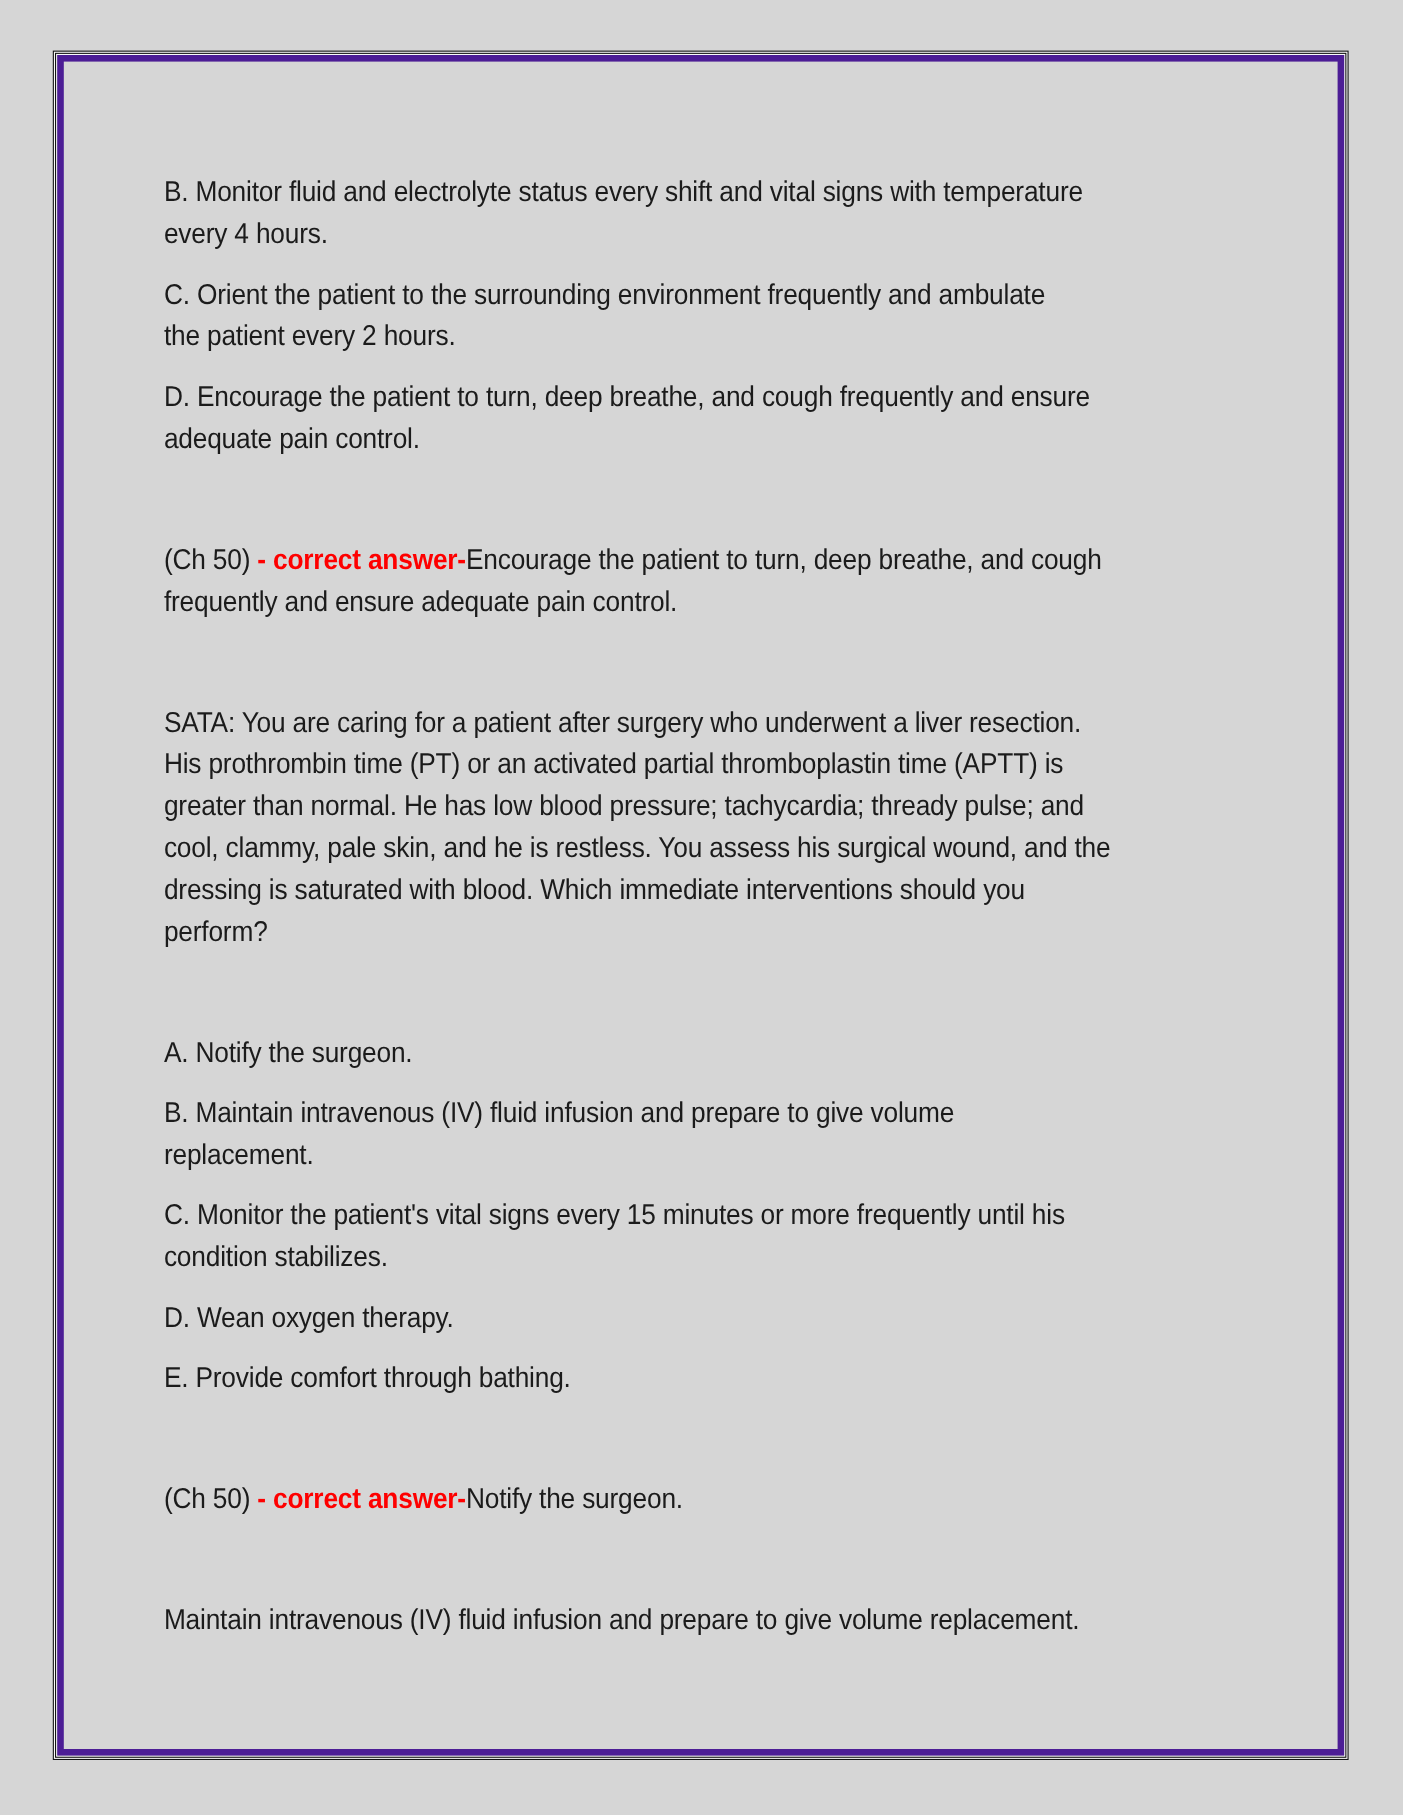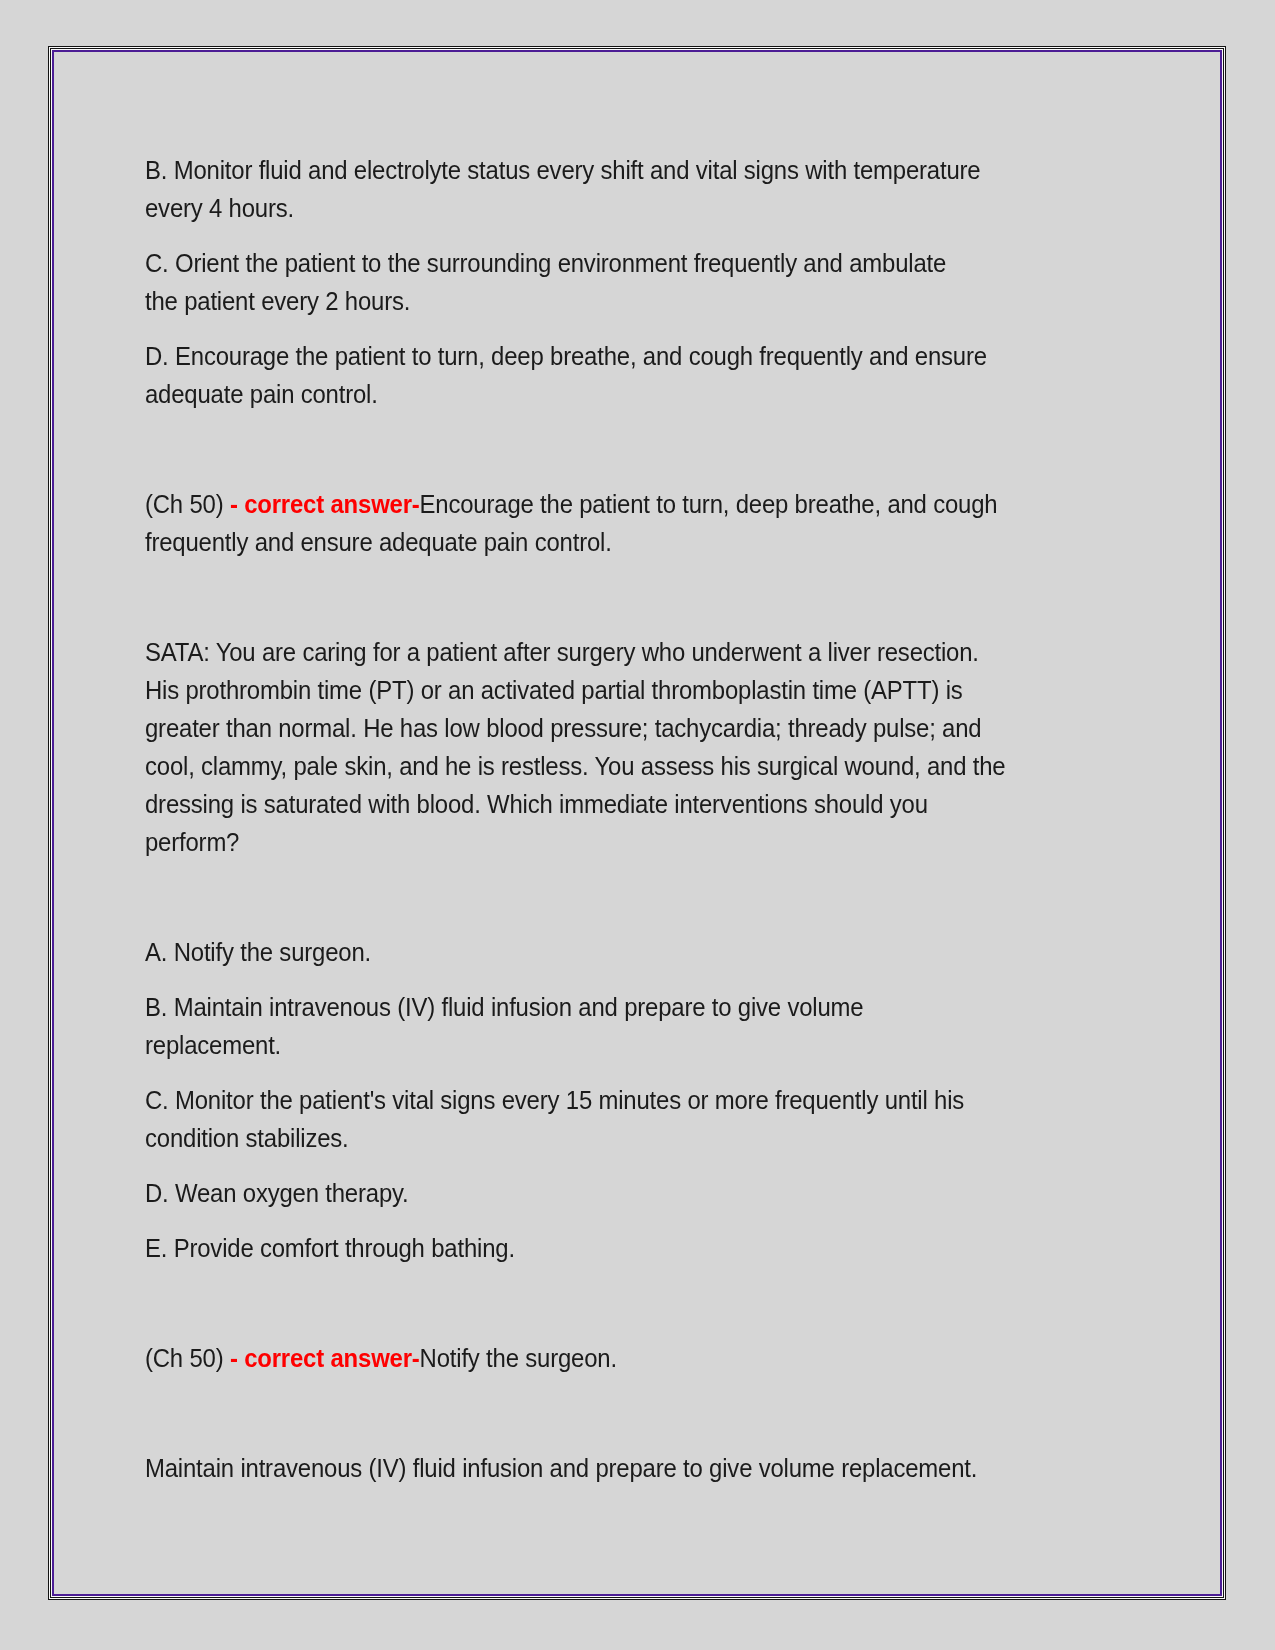--- a/index.html
+++ b/index.html
@@ -15,21 +15,21 @@
     overflow: hidden;
   }
   .page {
     position: absolute;
     left: 52px;
     top: 50px;
     width: 1170px;
     height: 1546px;
     box-sizing: border-box;
     background: #d6d6d6;
-    border: 2px solid #4c1d95;
+    border: 6px solid #4c1d95;
     box-shadow:
       0 0 0 1px #fafafa,
       0 0 0 2px #131313,
       0 0 0 3px #fafafa,
       0 0 0 4px #131313;
   }
   .content {
     padding: 99px 0 0 91px;
   }
   .condense {

